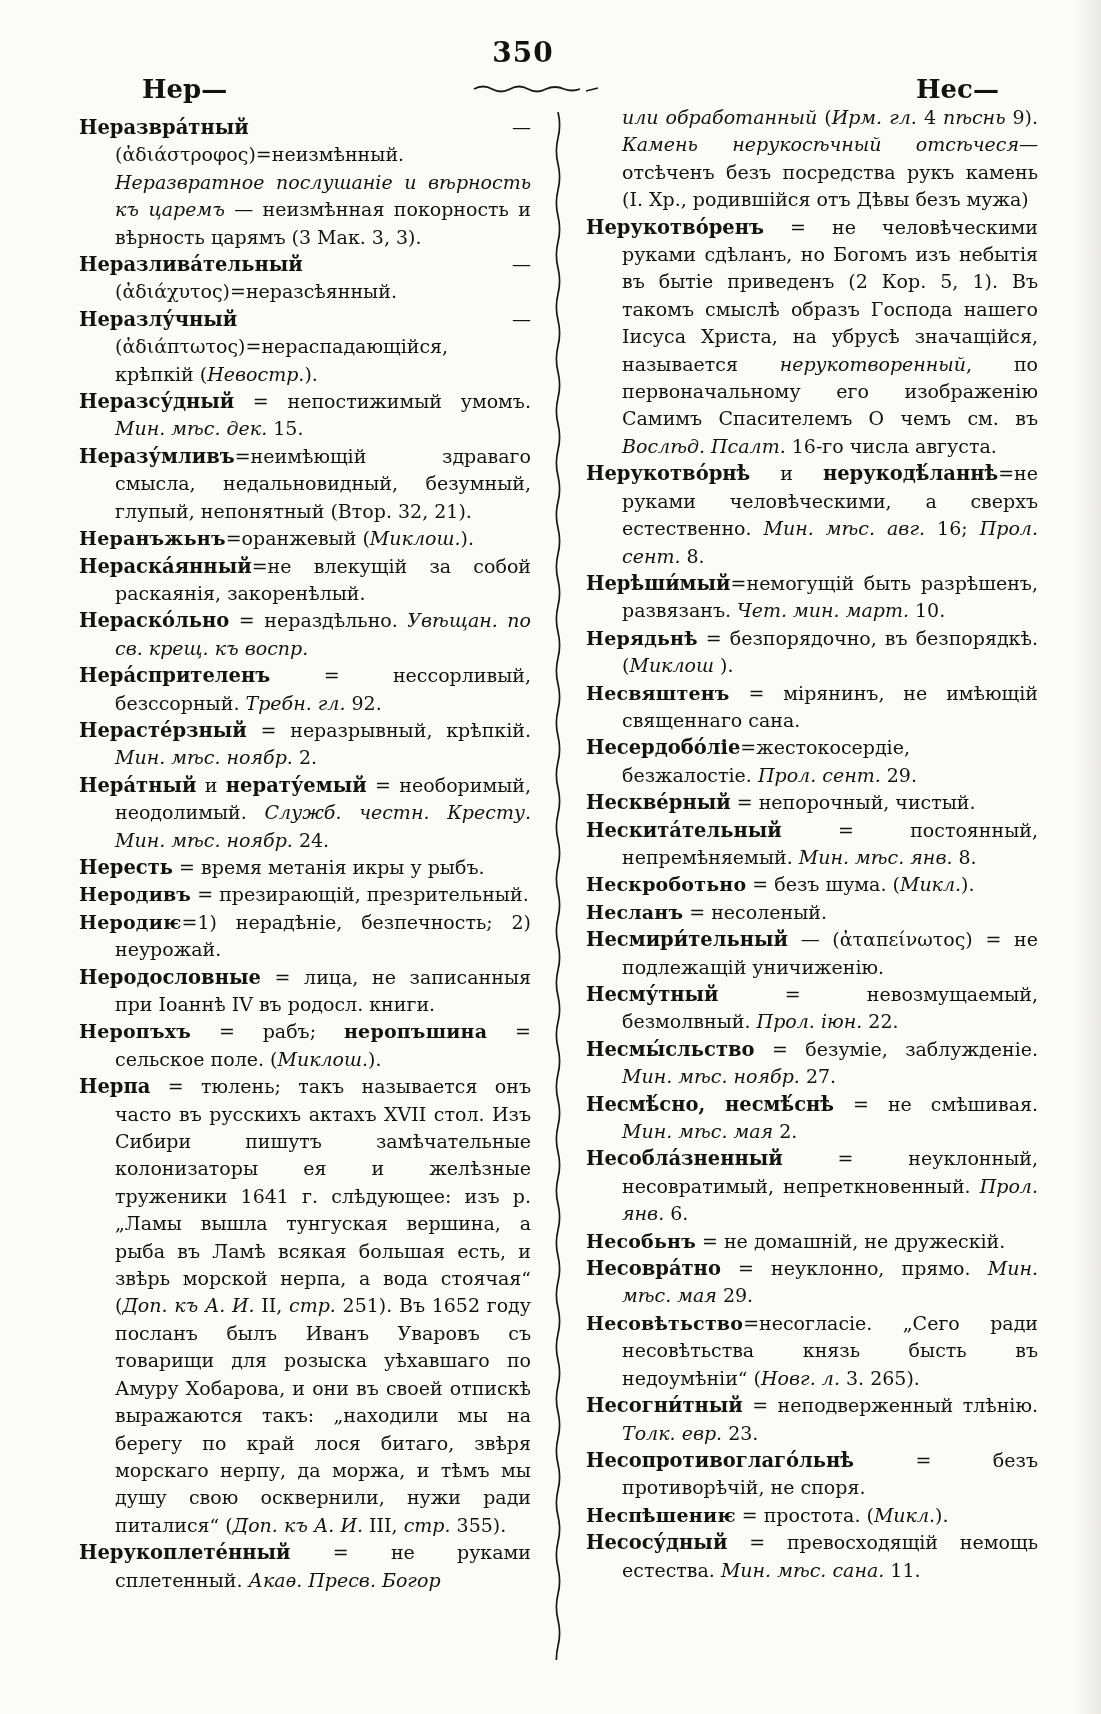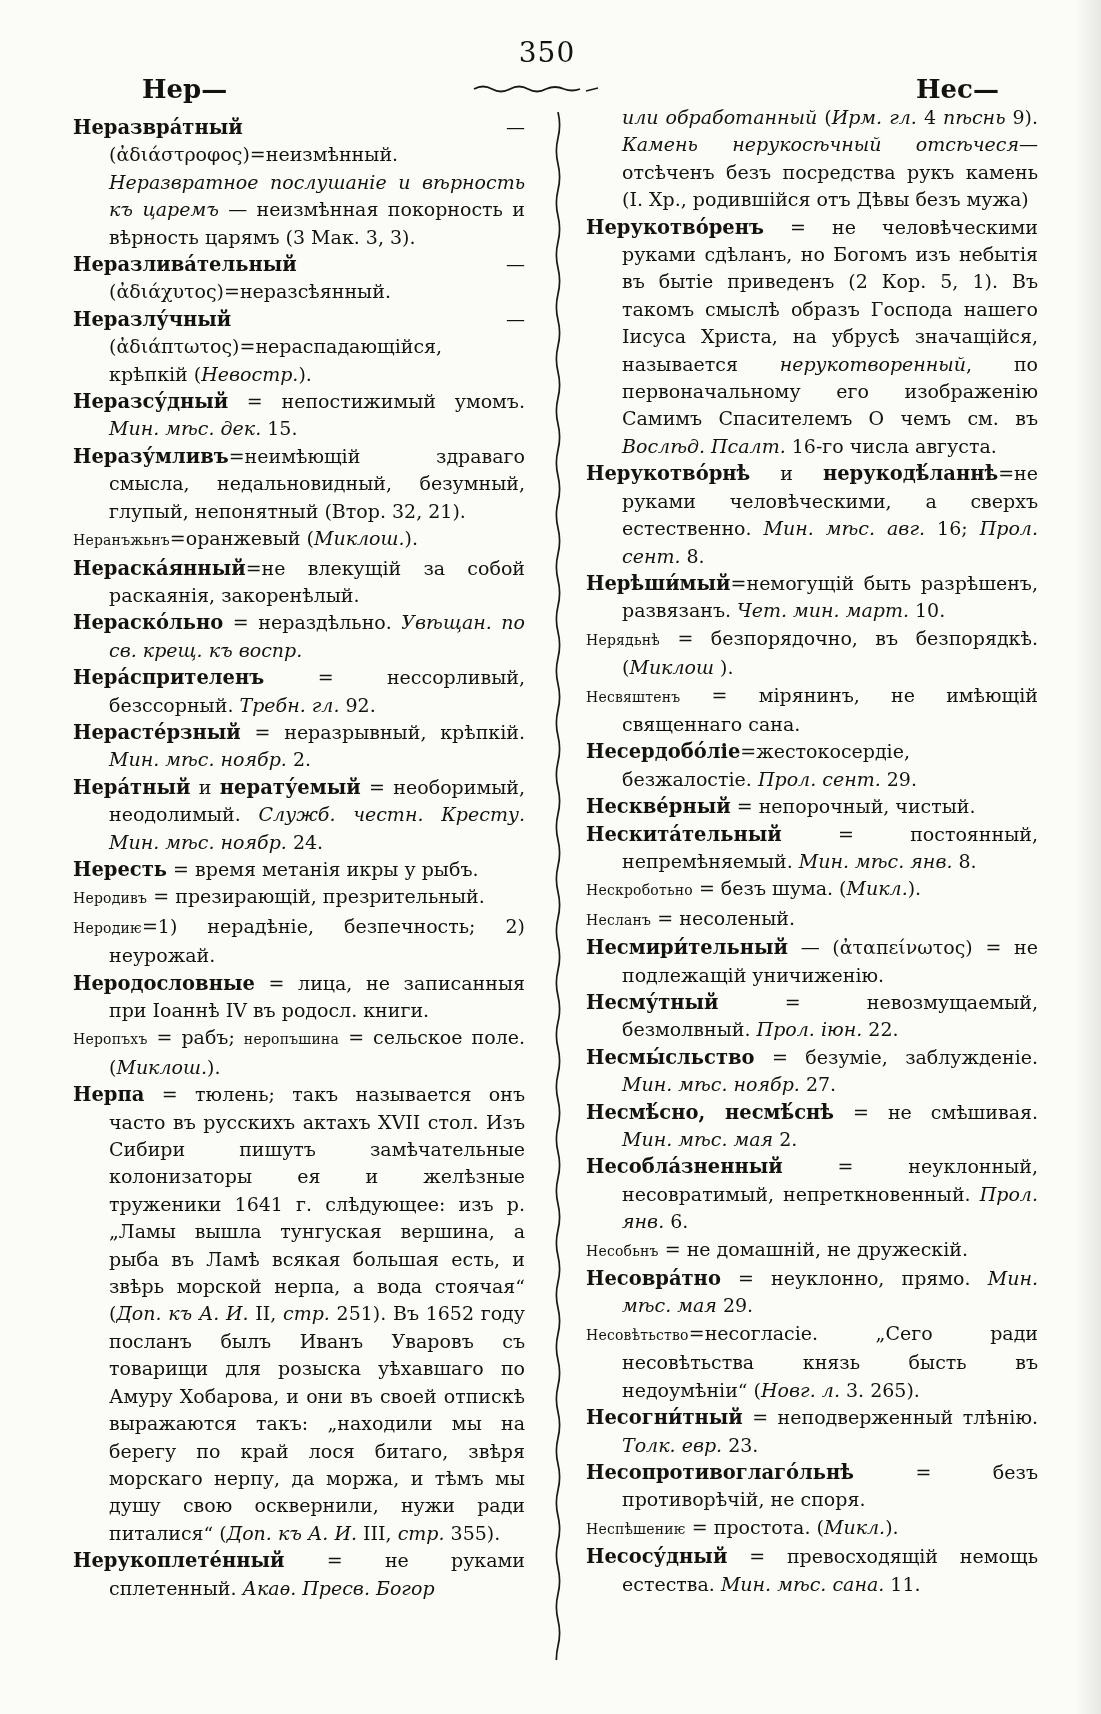--- a/index.html
+++ b/index.html
@@ -11,38 +11,38 @@
     color:#141210;
     overflow:hidden;
   }
   .page::after{ 
     content:"";position:absolute;top:0;right:0;width:26px;height:100%;
     background:linear-gradient(to right, rgba(0,0,0,0), rgba(60,55,50,0.10));
     pointer-events:none;
   }
   .pageno{
     position:absolute;top:36px;left:0;width:1046px;
-    text-align:center;font-weight:normal;font-size:28px;letter-spacing:1px;padding-left:24px;
+    text-align:center;font-weight:bold;font-size:28px;letter-spacing:1px;
   }
   .squiggle{position:absolute;top:80px;left:472px;}
   .runhead{position:absolute;top:74px;font-weight:bold;font-size:26px;}
   .runhead.left{left:142px;}
   .runhead.right{left:916px;}
   .divider{position:absolute;left:550px;top:112px;}
   .col{
     position:absolute;
     font-size:19px;line-height:27.4px;
     text-align:justify;
   }
-  .col-left{left:73px;top:114px;width:452px;}
+  .col-left{left:79px;top:114px;width:452px;}
   .col-right{left:586px;top:104px;width:452px;}
   .entry{margin:0;text-indent:-36px;padding-left:36px;}
   .entry.cont{text-indent:0;}
   .r-h{font-weight:bold;font-size:19.5px;}
-  .r-s{font-weight:normal;font-size:14px;letter-spacing:0.2px;}
+  .r-s{font-weight:bold;font-size:19px;letter-spacing:0.2px;}
   .r-i{font-style:italic;}
   .r-g{font-style:normal;}
 </style>
 </head>
 <body>
 
 <div class="page">
 
   <div class="pageno">350</div>
 

